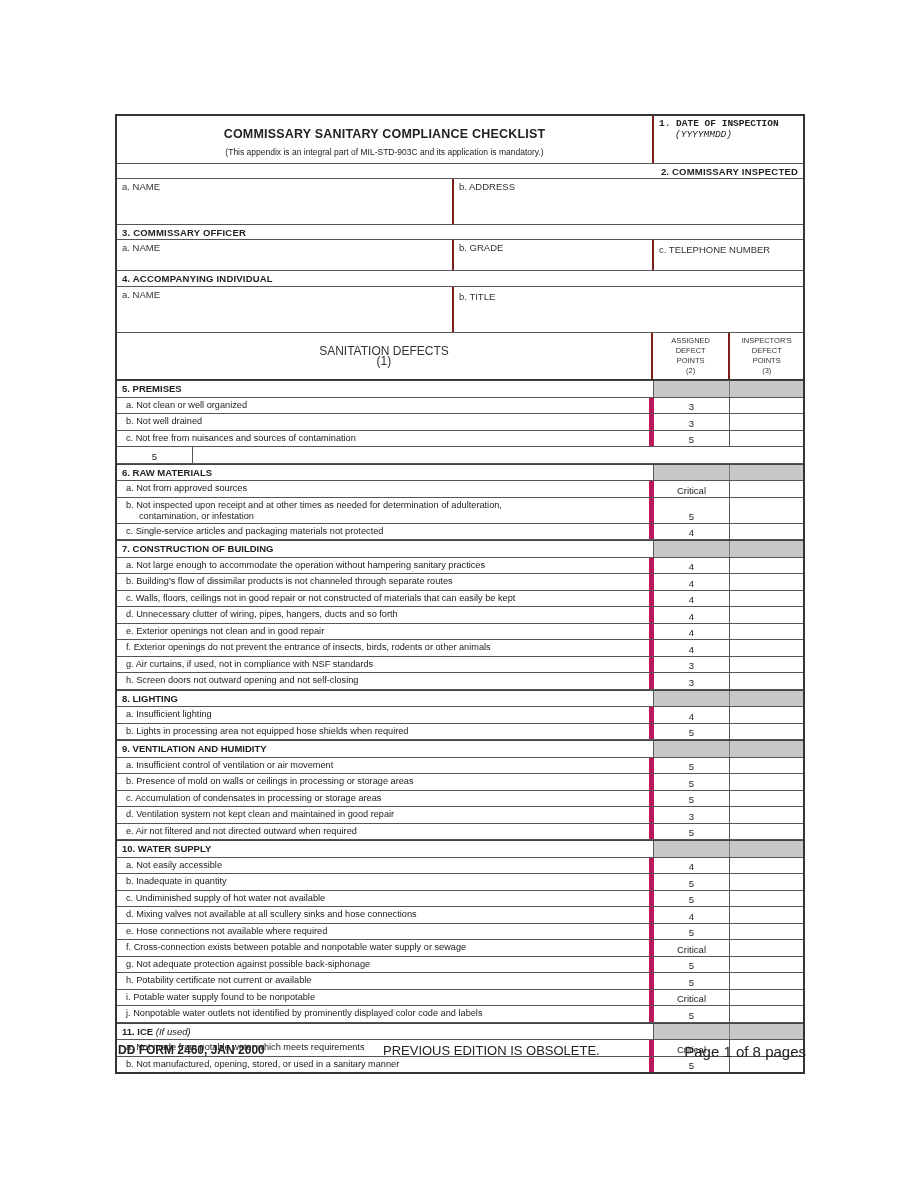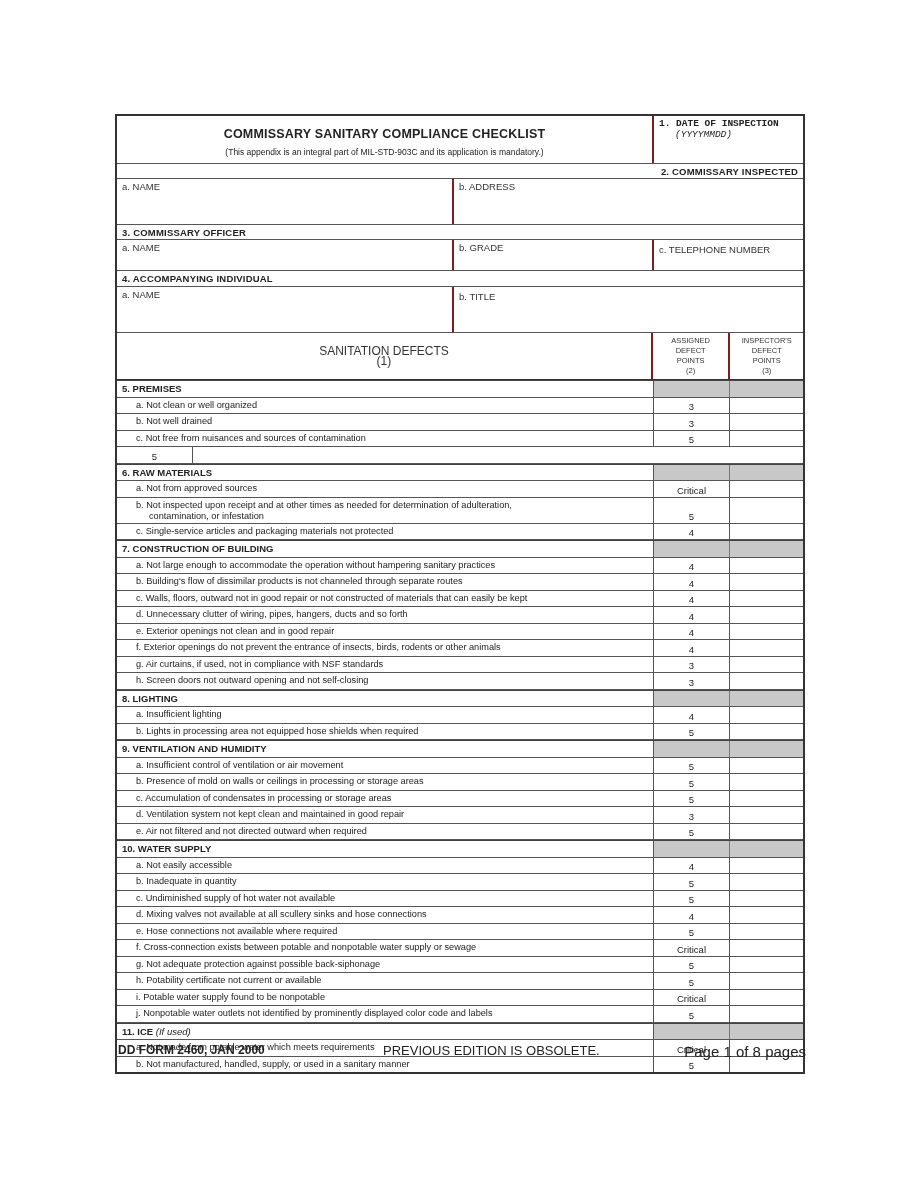--- a/index.html
+++ b/index.html
@@ -14,21 +14,21 @@
   .subtitle { font-size: 8.5px; margin-top: 6px; }
   .date-label { font-weight: bold; font-size: 9.5px; }
   .date-fmt { font-style: italic; font-size: 9.5px; padding-left: 16px; }
   .lab { font-size: 9.5px; color: #333; }
   .colhead { text-align: center; font-size: 7.5px; line-height: 10px; color: #333; display: flex; flex-direction: column; justify-content: center; }
   .c1 { width: 537px; }
   .c2 { width: 76px; }
   .c3 { width: 73px; }
   .shade { background: #c8c8c8; }
   .item { display: flex; border-bottom: 1px solid #555; min-height: 15.5px; }
-  .item .desc { width: 537px; font-size: 9.2px; padding: 2px 5px 1px 19px; box-sizing: border-box; border-right: 1px solid #be185d; line-height: 11px; }
+  .item .desc { width: 537px; font-size: 9.2px; padding: 2px 5px 1px 9px; box-sizing: border-box; border-right: 5px solid #be185d; line-height: 11px; }
   .item .pts { width: 76px; font-size: 9.5px; text-align: center; box-sizing: border-box; border-right: 1px solid #555; display: flex; align-items: flex-end; justify-content: center; padding-bottom: 1px; }
   .item .insp { width: 73px; box-sizing: border-box; }
   .desc .wrap { padding-left: 13px; display: block; }
   .secrow { display: flex; border-bottom: 1px solid #555; height: 15.5px; border-top: 1px solid #444; }
   .secrow .sname { width: 537px; font-weight: bold; font-size: 9.5px; padding: 2px 5px; box-sizing: border-box; border-right: 1px solid #555; }
   .secrow .sname i { font-weight: normal; }
   .secrow .s2 { width: 76px; border-right: 1px solid #777; box-sizing: border-box; }
   .secrow .s3 { width: 73px; }
   .footer { position: absolute; left: 118px; top: 1043px; width: 688px; height: 18px; }
   .f-left { position: absolute; left: 0; top: 0; font-weight: bold; font-size: 12px; }
@@ -163,21 +163,21 @@
         <div class="desc"><span>a.</span>  <span>Not large enough to accommodate the operation without hampering sanitary practices</span></div>
         <div class="pts">4</div>
         <div class="insp"></div>
       </div>
       <div class="item">
         <div class="desc"><span>b.</span>  <span>Building's flow of dissimilar products is not channeled through separate routes</span></div>
         <div class="pts">4</div>
         <div class="insp"></div>
       </div>
       <div class="item">
-        <div class="desc"><span>c.</span>  <span>Walls, floors, outward not in good repair or not constructed of materials that can easily be kept</span></div>
+        <div class="desc"><span>c.</span>  <span>Walls, floors, ceilings not in good repair or not constructed of materials that can easily be kept</span></div>
         <div class="pts">4</div>
         <div class="insp"></div>
       </div>
       <div class="item">
         <div class="desc"><span>d.</span>  <span>Unnecessary clutter of wiring, pipes, hangers, ducts and so forth</span></div>
         <div class="pts">4</div>
         <div class="insp"></div>
       </div>
       <div class="item">
         <div class="desc"><span>e.</span>  <span>Exterior openings not clean and in good repair</span></div>
@@ -303,21 +303,21 @@
         <div class="sname"><span>11. ICE</span> <i>(If used)</i></div>
         <div class="s2 shade"></div>
         <div class="s3 shade"></div>
       </div>
       <div class="item">
         <div class="desc"><span>a.</span>  <span>Not made from potable water which meets requirements</span></div>
         <div class="pts">Critical</div>
         <div class="insp"></div>
       </div>
       <div class="item" style="border-bottom: none;">
-        <div class="desc"><span>b.</span>  <span>Not manufactured, handled, supply, or used in a sanitary manner</span></div>
+        <div class="desc"><span>b.</span>  <span>Not manufactured, opening, stored, or used in a sanitary manner</span></div>
         <div class="pts">5</div>
         <div class="insp"></div>
       </div>
     </div>
 </div>
 
 <div class="footer">
   <div class="f-left">DD FORM 2460, JAN 2000</div>
   <div class="f-mid">PREVIOUS EDITION IS OBSOLETE.</div>
   <div class="f-right">Page 1 of 8 pages</div>

